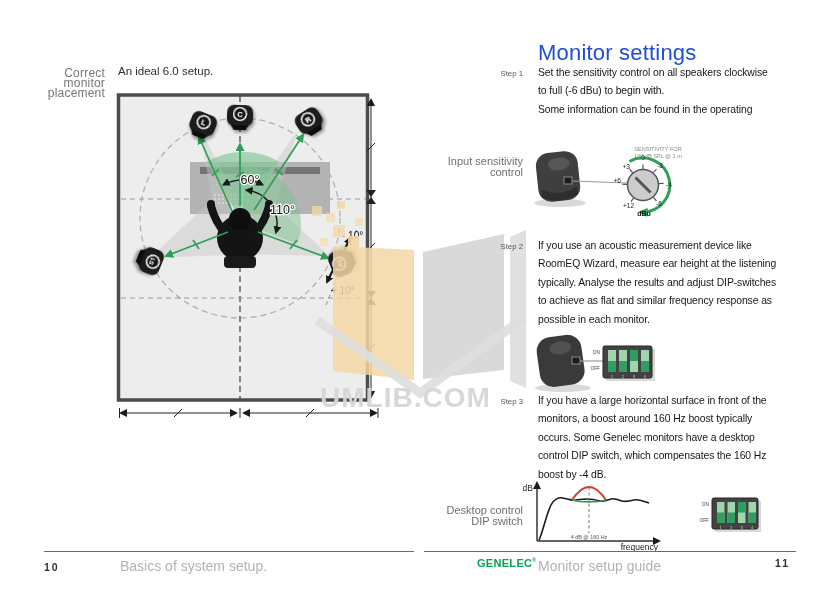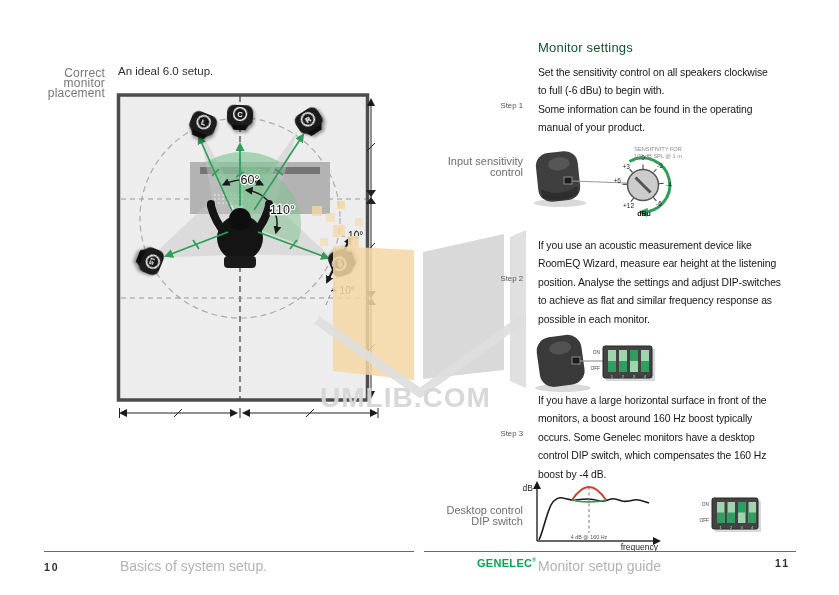--- a/index.html
+++ b/index.html
@@ -3,22 +3,22 @@
 <meta charset="utf-8">
 <style>
   * { margin:0; padding:0; box-sizing:border-box; }
   html,body { width:839px; height:595px; background:#ffffff; font-family:"Liberation Sans", sans-serif; }
   #page { position:relative; width:839px; height:595px; background:#fff; overflow:hidden; }
   #diagram-svg { position:absolute; left:0; top:0; z-index:1; }
   .txt { position:absolute; z-index:2; color:#1e1e1e; }
   .side-label { font-size:12px; color:#767676; text-align:right; line-height:10px; letter-spacing:0.2px; }
   .fig-label { font-size:11px; color:#6e6e6e; text-align:right; line-height:11px; }
   .title { font-size:11.5px; color:#2f2f2f; }
-  .heading { font-size:13px; color:#14532d; letter-spacing:0.2px; }
-  .step-label { font-size:7.8px; color:#555; text-align:right; width:93px;margin-top:32px; }
+  .heading { font-size:22px; color:#1d4ed8; letter-spacing:0.2px; }
+  .step-label { font-size:7.8px; color:#555; text-align:right; width:93px; }
   .para { width:268px; font-size:10.4px; line-height:18.4px; color:#161616; letter-spacing:-0.1px; }
   .footer-rule { position:absolute; height:1px; background:#6b6b6b; z-index:2; }
   .f-page { font-size:10.5px; font-weight:bold; color:#2f2f2f; letter-spacing:2px; }
   .f-gray { font-size:14px; color:#b3b3b3; }
   .f-brand { font-size:11px; font-weight:bold; color:#00a650; letter-spacing:0.3px; }
   .f-brand sup { font-size:5px; vertical-align:super; }
   svg text { font-family:"Liberation Sans", sans-serif; }
 </style>
 </head>
 <body>
@@ -298,33 +298,32 @@
 </div>
 <div class="txt title" style="left:118px; top:65px;">An ideal 6.0 setup.</div>
 
 <div class="txt heading" style="left:538px; top:40px;">Monitor settings</div>
 
 <div class="txt step-label" style="left:430px; top:69px;">Step 1</div>
 <div class="txt para" style="left:538px; top:64px;">
   <div>Set the sensitivity control on all speakers clockwise</div>
   <div>to full (-6 dBu) to begin with.</div>
   <div>Some information can be found in the operating</div>
-  <div>manual of your product.</div>
 </div>
 
 <div class="txt fig-label" style="left:430px; top:156px; width:93px;">
   <div>Input sensitivity</div>
   <div>control</div>
 </div>
 
 <div class="txt step-label" style="left:430px; top:242px;">Step 2</div>
 <div class="txt para" style="left:538px; top:237px;">
   <div>If you use an acoustic measurement device like</div>
   <div>RoomEQ Wizard, measure ear height at the listening</div>
-  <div>position. Analyse the settings and adjust DIP-switches</div>
+  <div>typically. Analyse the results and adjust DIP-switches</div>
   <div>to achieve as flat and similar frequency response as</div>
   <div>possible in each monitor.</div>
 </div>
 
 <div class="txt step-label" style="left:430px; top:397px;">Step 3</div>
 <div class="txt para" style="left:538px; top:392px;">
   <div>If you have a large horizontal surface in front of the</div>
   <div>monitors, a boost around 160 Hz boost typically</div>
   <div>occurs. Some Genelec monitors have a desktop</div>
   <div>control DIP switch, which compensates the 160 Hz</div>

